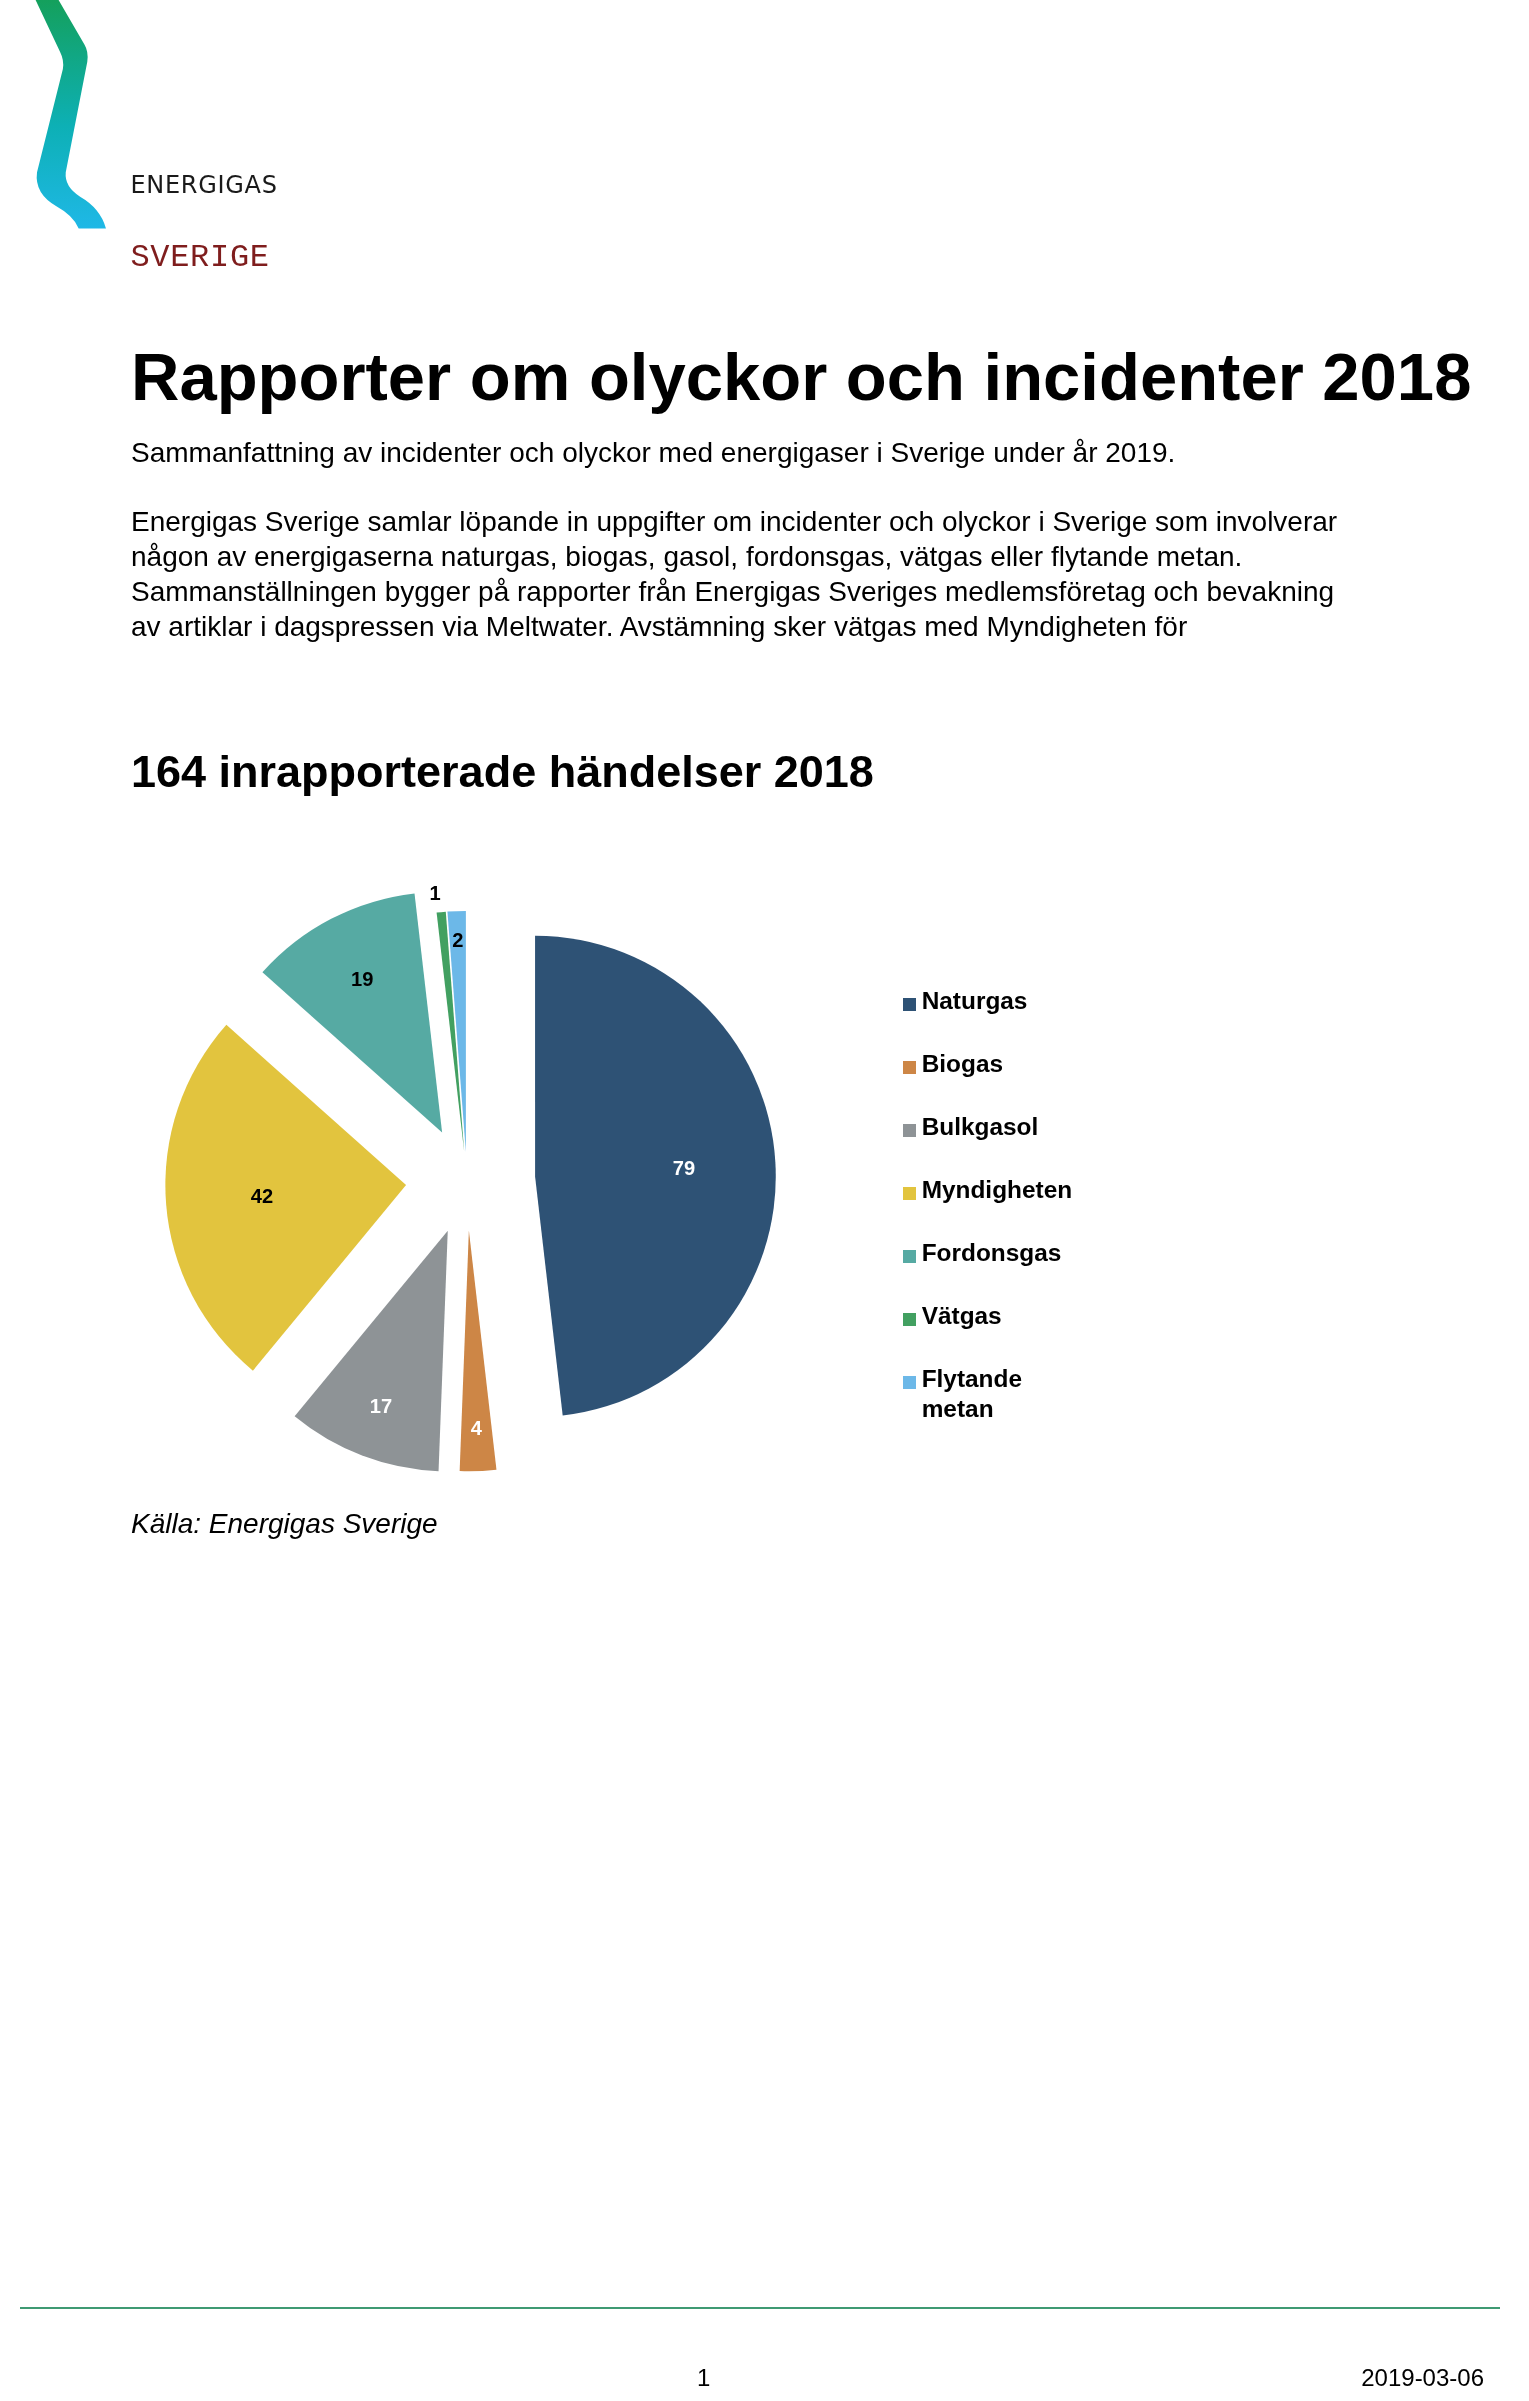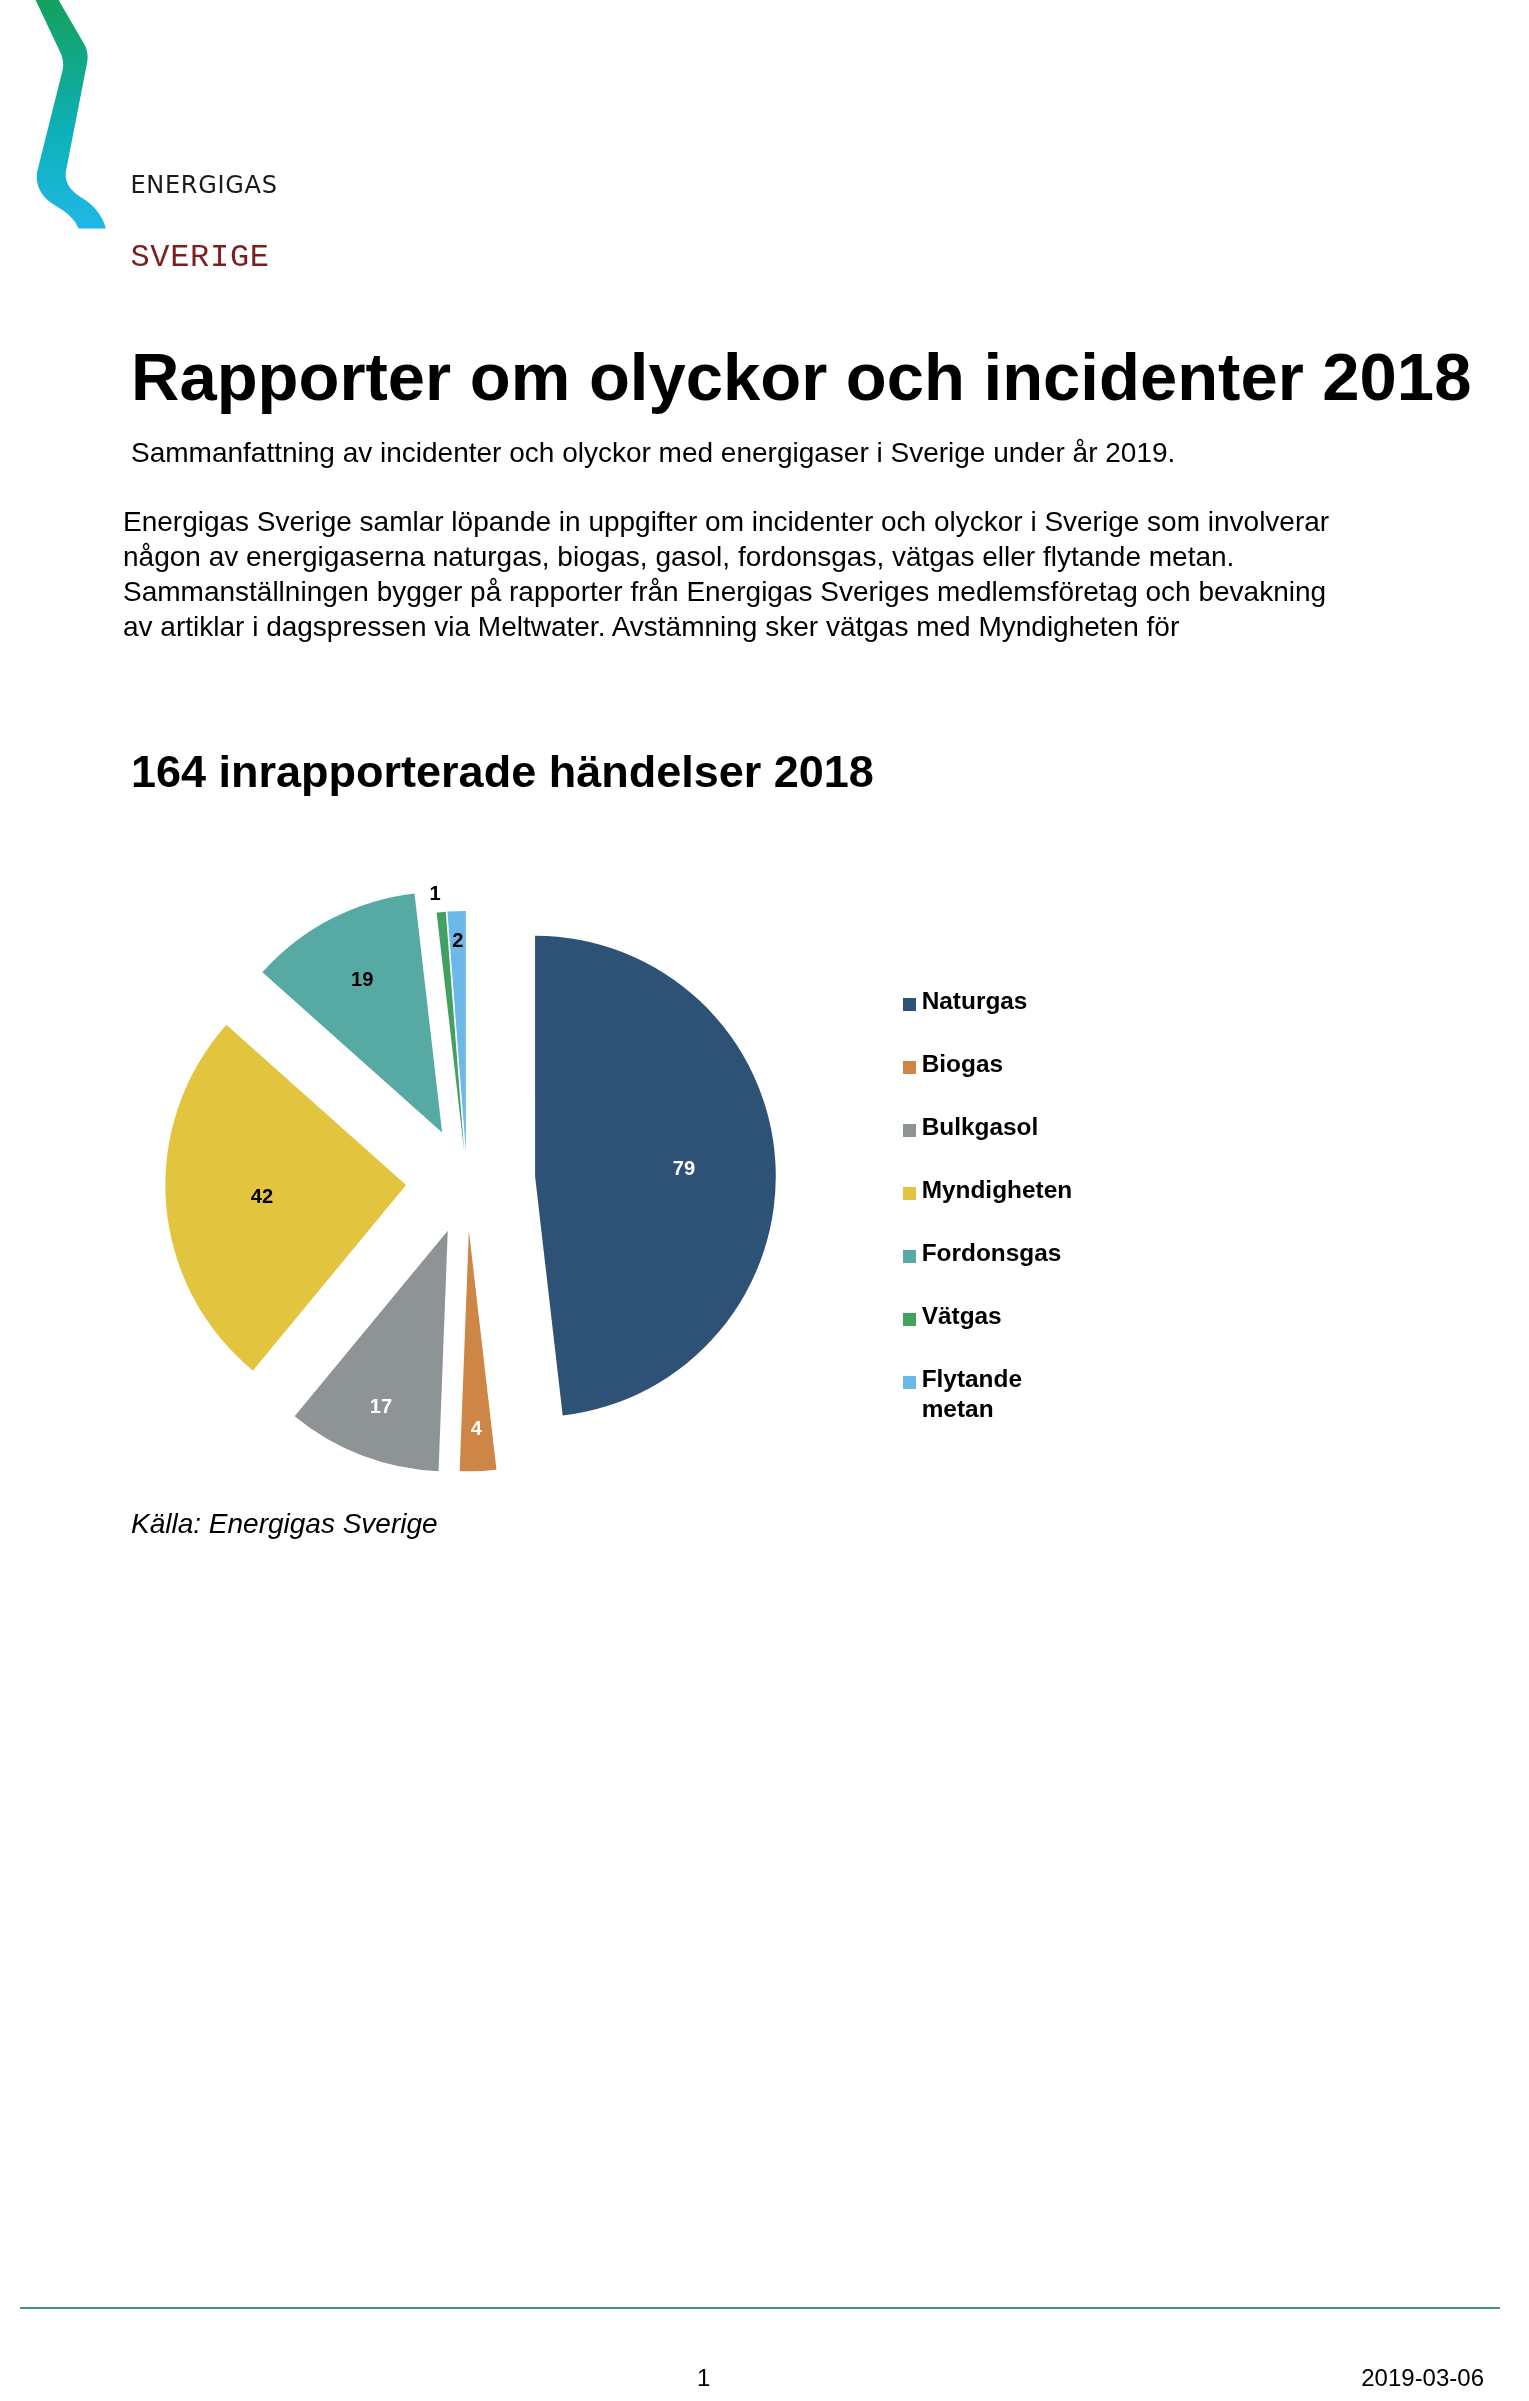--- a/index.html
+++ b/index.html
@@ -3,21 +3,21 @@
 <meta charset="utf-8">
 <style>
   html, body { margin:0; padding:0; background:#ffffff; }
   body { width:1529px; height:2401px; position:relative; overflow:hidden;
          font-family:"Liberation Sans", sans-serif; color:#000; }
   .logo { position:absolute; left:14.4px; top:0; width:302px; height:237px; }
   .logo-word1 { position:absolute; left:116px; top:171px; font-size:24px; letter-spacing:0.7px; color:#1a1a1a; font-family:"DejaVu Sans", sans-serif; }
   .logo-word2 { position:absolute; left:116px; top:203px; font-size:32px; letter-spacing:0.7px; color:#7f1d1d; font-family:Liberation Mono, monospace;margin-top:36px; }
   .title { position:absolute; left:131px; top:338px; font-size:67px; font-weight:bold; margin:0; white-space:nowrap; }
   .subtitle { position:absolute; left:131px; top:437px; font-size:28px; margin:0; white-space:nowrap; }
-  .para { position:absolute; left:123px; top:504px; width:1351px; font-size:28px; line-height:35px; margin:0; }
+  .para { position:absolute; left:131px; top:504px; width:1351px; font-size:28px; line-height:35px; margin:0; }
   .para span { display:block; white-space:nowrap; }
   .h2 { position:absolute; left:131px; top:746px; font-size:45px; font-weight:bold; margin:0; white-space:nowrap;text-align:right; }
   .chart { position:absolute; left:129px; top:834px; width:719px; height:661px; }
   .legend { position:absolute; left:903px; top:983px; }
   .legend-item { position:relative; height:63px; font-size:24.4px; font-weight:bold; color:#000; }
   .legend-swatch { position:absolute; left:0; top:15px; width:13px; height:13px; }
   .legend-label { position:absolute; left:18.7px; top:2.9px; line-height:30px; white-space:nowrap; }
   .source { position:absolute; left:131px; top:1508px; font-size:28px; font-style:italic; margin:0; white-space:nowrap; }
   .footer-line { position:absolute; left:20px; top:2307px; width:1480px; height:2.2px; background:#3f9a73; }
   .page-num { position:absolute; left:697px; top:2364px; font-size:24px; }

